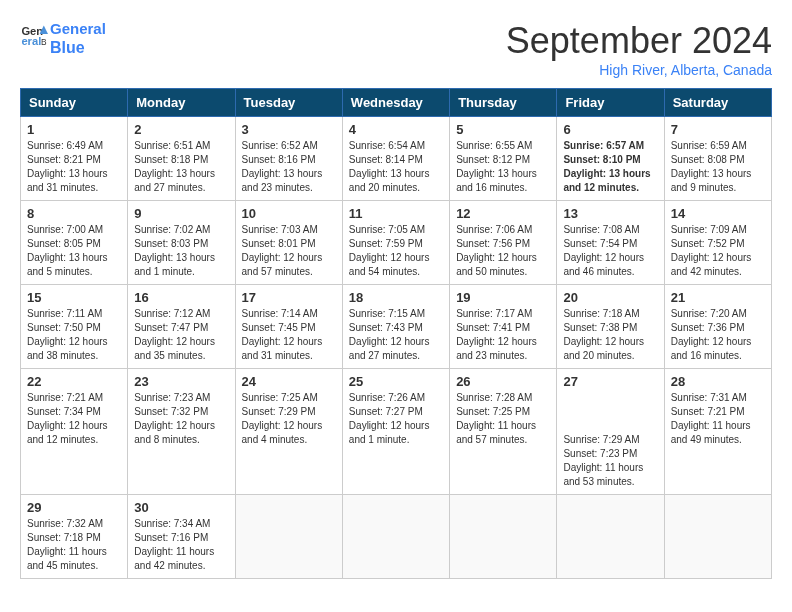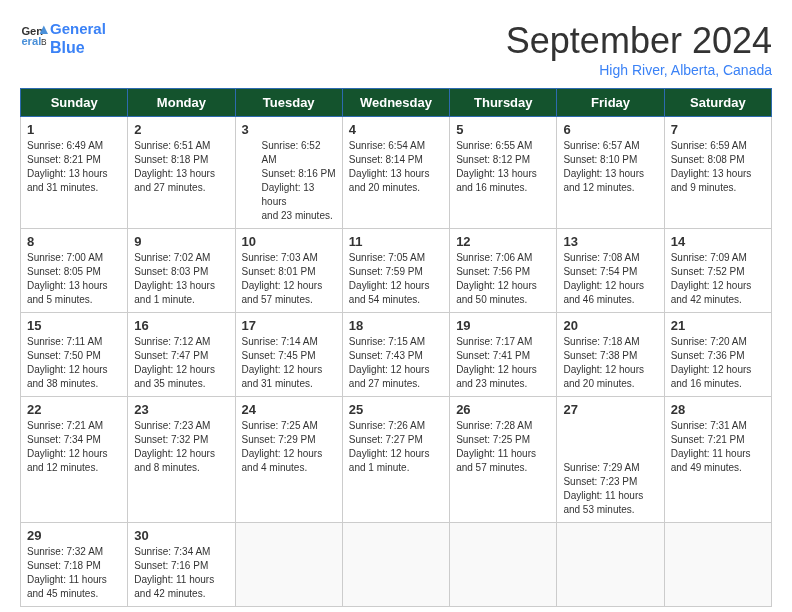--- a/index.html
+++ b/index.html
@@ -35,26 +35,26 @@
     }
     .location {
       font-size: 14px;
       color: #3b82f6;
     }
     table {
       width: 100%;
       border-collapse: collapse;
     }
     th {
-      background-color: #14532d;
+      background-color: #0c4a6e;
       color: #fff;
       font-size: 13px;
       font-weight: bold;
       padding: 6px 8px;
-      text-align: center;
+      text-align: left;
       border: 1px solid #2d6aaf;
     }
     td {
       border: 1px solid #ccc;
       vertical-align: top;
       padding: 5px 6px;
       font-size: 10.5px;
       color: #333;
       width: calc(100%/7);
       height: 80px;
@@ -120,42 +120,42 @@
         </td>
         <td>
           <span class="day-number">2</span>
           <div class="cell-text" style="white-space: pre-line;">Sunrise: 6:51 AM
 Sunset: 8:18 PM
 Daylight: 13 hours
 and 27 minutes.</div>
         </td>
         <td>
           <span class="day-number">3</span>
-          <div class="cell-text" style="white-space: pre-line; margin-left: 20px;">Sunrise: 6:52 AM
+          <div class="cell-text" style="white-space: pre-line;">Sunrise: 6:52 AM
 Sunset: 8:16 PM
 Daylight: 13 hours
 and 23 minutes.</div>
         </td>
         <td>
           <span class="day-number">4</span>
           <div class="cell-text" style="white-space: pre-line;">Sunrise: 6:54 AM
 Sunset: 8:14 PM
 Daylight: 13 hours
 and 20 minutes.</div>
         </td>
         <td>
           <span class="day-number">5</span>
           <div class="cell-text" style="white-space: pre-line;">Sunrise: 6:55 AM
 Sunset: 8:12 PM
 Daylight: 13 hours
 and 16 minutes.</div>
         </td>
         <td>
           <span class="day-number">6</span>
-          <div class="cell-text" style="white-space: pre-line;">Sunrise: 6:57 AM
+          <div class="cell-text" style="white-space: pre-line; font-weight: bold;">Sunrise: 6:57 AM
 Sunset: 8:10 PM
 Daylight: 13 hours
 and 12 minutes.</div>
         </td>
         <td>
           <span class="day-number">7</span>
           <div class="cell-text" style="white-space: pre-line;">Sunrise: 6:59 AM
 Sunset: 8:08 PM
 Daylight: 13 hours
 and 9 minutes.</div>

